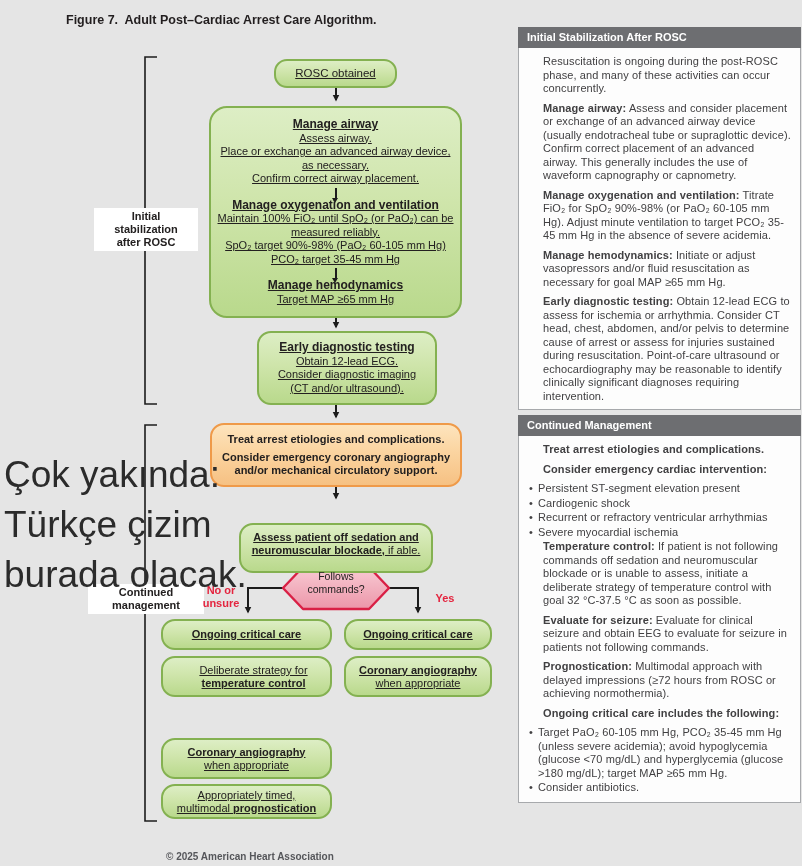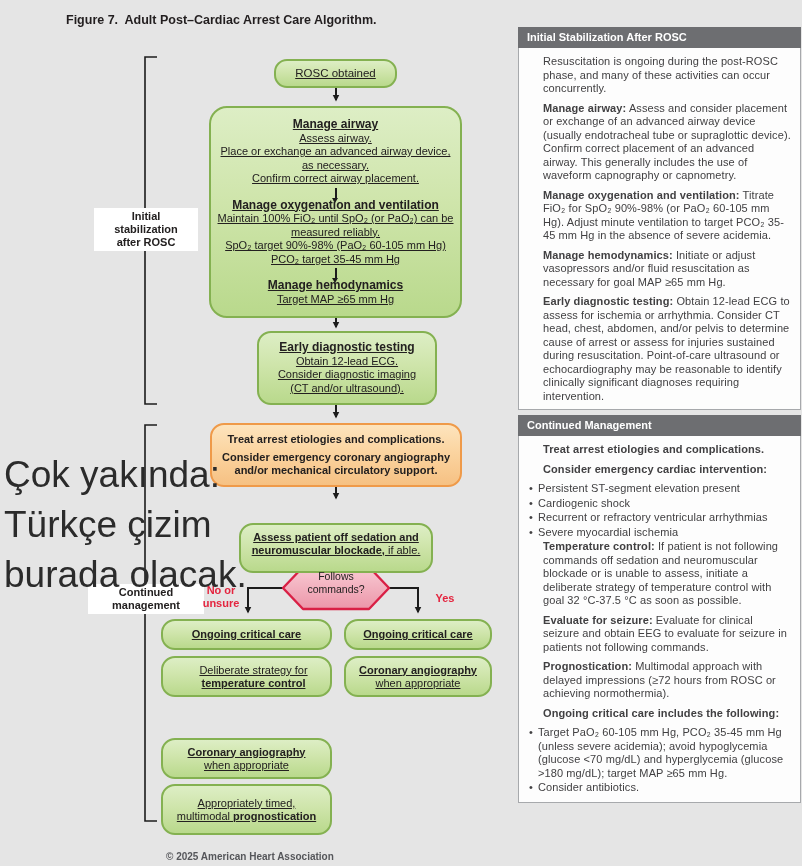--- a/index.html
+++ b/index.html
@@ -149,21 +149,21 @@
 
   <div class="gbox lcol b" style="top:619px;height:31px;">Ongoing critical care</div>
   <div class="gbox lcol" style="top:656px;height:41px;padding-left:20px;">
     <div>Deliberate strategy for</div>
     <div class="b">temperature control</div>
   </div>
   <div class="gbox lcol" style="top:738px;height:41px;">
     <div class="b">Coronary angiography</div>
     <div>when appropriate</div>
   </div>
-  <div class="gbox lcol" style="top:784px;height:51px;">
+  <div class="gbox lcol" style="top:784px;height:35px;">
     <div>Appropriately timed,</div>
     <div><span>multimodal </span><span class="b">prognostication</span></div>
   </div>
 
   <div class="gbox rcol b" style="top:619px;height:31px;">Ongoing critical care</div>
   <div class="gbox rcol" style="top:656px;height:41px;">
     <div class="b">Coronary angiography</div>
     <div>when appropriate</div>
   </div>
 

